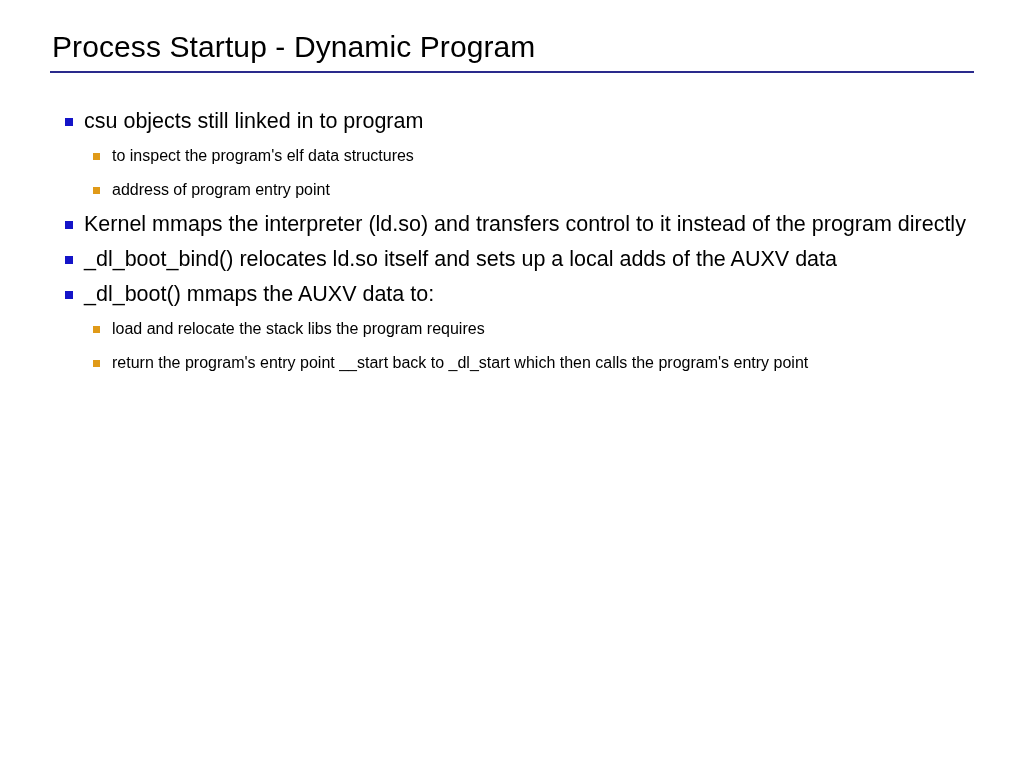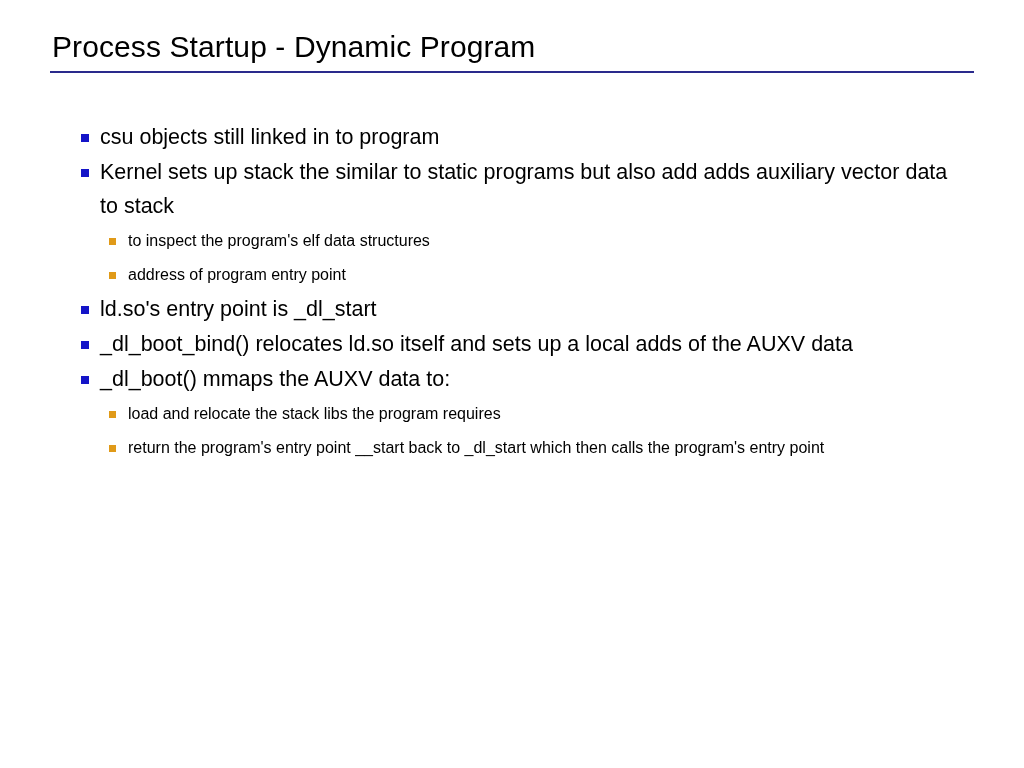--- a/index.html
+++ b/index.html
@@ -40,21 +40,21 @@
     background: #2a2a8c;
   }
   .content {
     position: absolute;
     left: 62px;
     top: 104px;
     width: 920px;
   }
   ul.lvl1 {
     list-style: none;
-    margin: 16px;
+    margin: 0;
     padding: 0;
   }
   li.item1 {
     position: relative;
     padding-left: 22px;
     font-size: 21.5px;
     line-height: 34px;
     margin: 0 0 1px 0;
   }
   li.item1 > .bullet {
@@ -93,41 +93,37 @@
   <div class="title-rule"></div>
 
   <div class="content">
     <ul class="lvl1">
 
       <li class="item1">
         <span class="bullet"></span>
         <span class="text">csu objects still linked in to program</span>
       </li>
 
-      <li class="item1">
-        <span class="bullet"></span>
-        <span class="text">Kernel sets up stack the similar to static programs but also add adds auxiliary vector data to stack</span>
-      </li>
 
 
       <li class="item2">
         <span class="bullet"></span>
         <span class="text">to inspect the program's elf data structures</span>
       </li>
 
       <li class="item2">
         <span class="bullet"></span>
         <span class="text">address of program entry point</span>
       </li>
 
-
       <li class="item1">
         <span class="bullet"></span>
-        <span class="text">ld.so's entry point is _dl_start</span>
+        <span class="text">Kernel mmaps the interpreter (ld.so) and transfers control to it instead of the program directly</span>
       </li>
+
 
 
       <li class="item1">
         <span class="bullet"></span>
         <span class="text">_dl_boot_bind() relocates ld.so itself and sets up a local adds of the AUXV data</span>
       </li>
 
       <li class="item1">
         <span class="bullet"></span>
         <span class="text">_dl_boot() mmaps the AUXV data to:</span>

